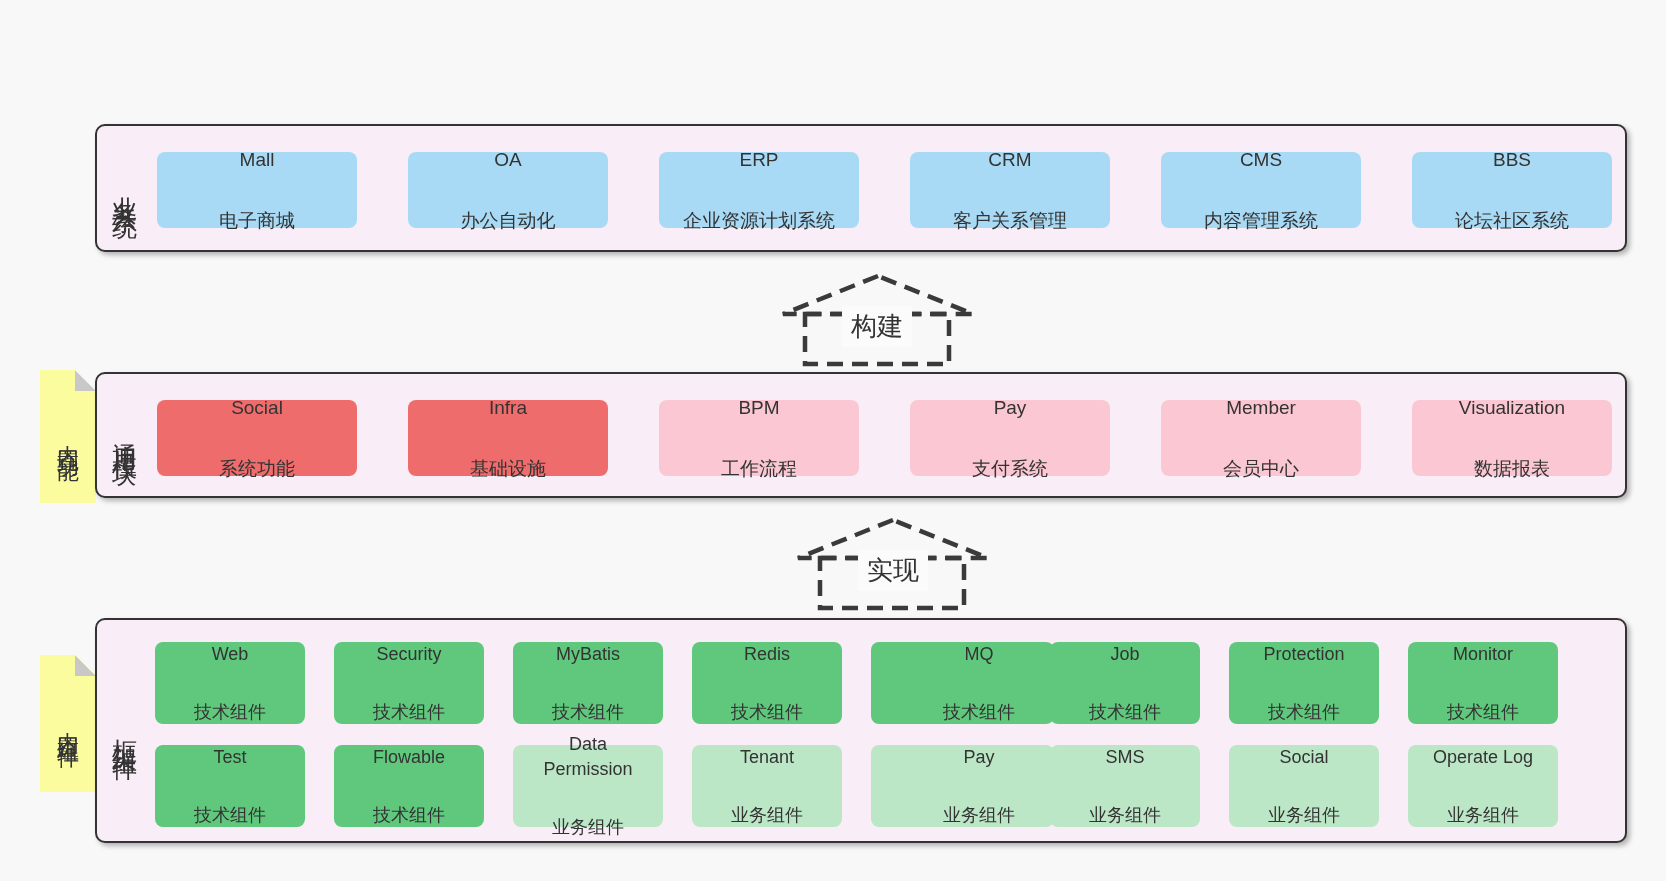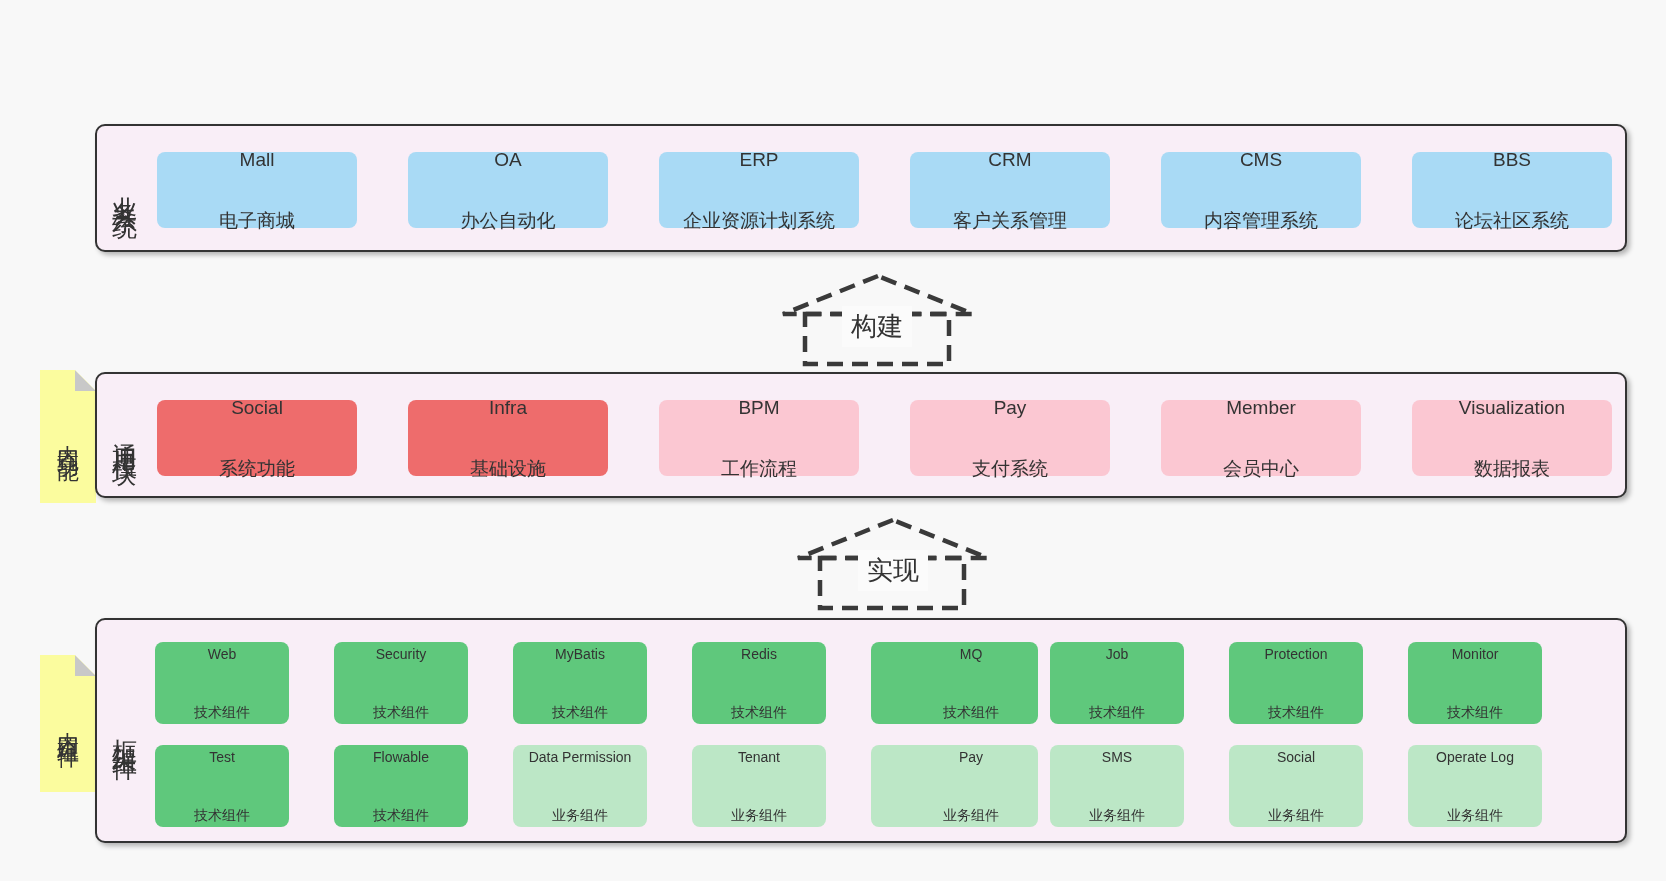--- a/index.html
+++ b/index.html
@@ -26,21 +26,21 @@
     font-size:25px;letter-spacing:6px;color:#333;white-space:nowrap;
   }
   
   .box{
     position:absolute;border-radius:8px;
     display:flex;flex-direction:column;align-items:center;justify-content:center;
     text-align:center;color:#333;gap:33px;
   }
   .box .en,.box .cn{display:block;}
   .band-6 .box{width:200px;height:76px;top:26px;font-size:19px;line-height:28px;}
-  .band-8 .box{width:134px;height:82px;font-size:14px;line-height:25px;}
+  .band-8 .box{width:150px;height:82px;font-size:18px;line-height:25px;}
   .band-8 .box .en{max-width:122px;}
   .row-1 .box{top:22px;} .row-2 .box{top:125px;}
   .c0{left:60px;} .c1{left:311px;} .c2{left:562px;} .c3{left:813px;} .c4{left:1064px;} .c5{left:1315px;}
   .g0{left:58px;} .g1{left:237px;} .g2{left:416px;} .g3{left:595px;}
   .g4{left:774px;padding-left:33px;} .g5{left:953px;} .g6{left:1132px;justify-content:center;} .g7{left:1311px;}
   .blue{background:#a9daf5;}
   .red{background:#ee6c6c;}
   .pink{background:#fbc7d2;}
   .green{background:#5fc87c;}
   .lightgreen{background:#bce7c6;}

